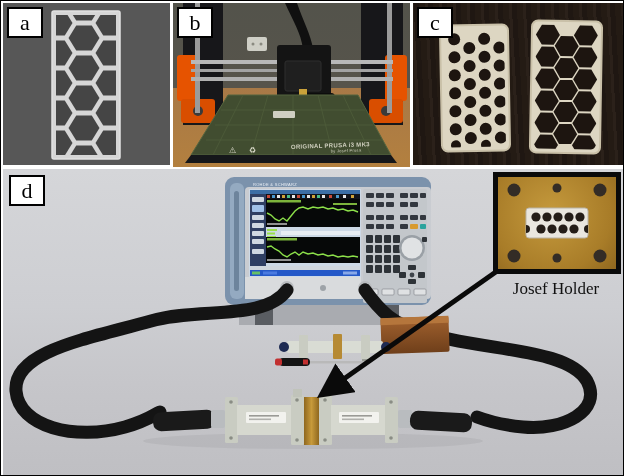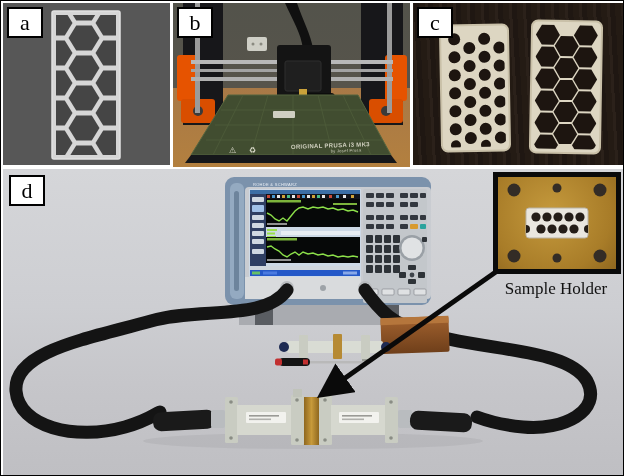--- a/index.html
+++ b/index.html
@@ -443,21 +443,21 @@
             <circle cx="82" cy="40" r="4.6"></circle>
           <circle cx="43" cy="52" r="4.6"></circle>
             <circle cx="54" cy="52" r="4.6"></circle>
             <circle cx="65" cy="52" r="4.6"></circle>
             <circle cx="76" cy="52" r="4.6"></circle>
           <path d="M28,48 a4,4 0 0 1 4,4 a4,4 0 0 1 -4,4 Z"></path>
             <path d="M90,48 a4,4 0 0 0 -4,4 a4,4 0 0 0 4,4 Z"></path>
         </g>
       </svg>
     </div>
-    <div class="inset-caption"><span>Sample Holder</span></div>
+    <div class="inset-caption"><span>Josef Holder</span></div>
 
     <div class="brandtext"><span>ROHDE &amp; SCHWARZ</span></div>
 
     <div class="labelbox" style="top:6px;left:6px">
         <span>d</span>
       </div>
   </div>
 
 </div>
 

